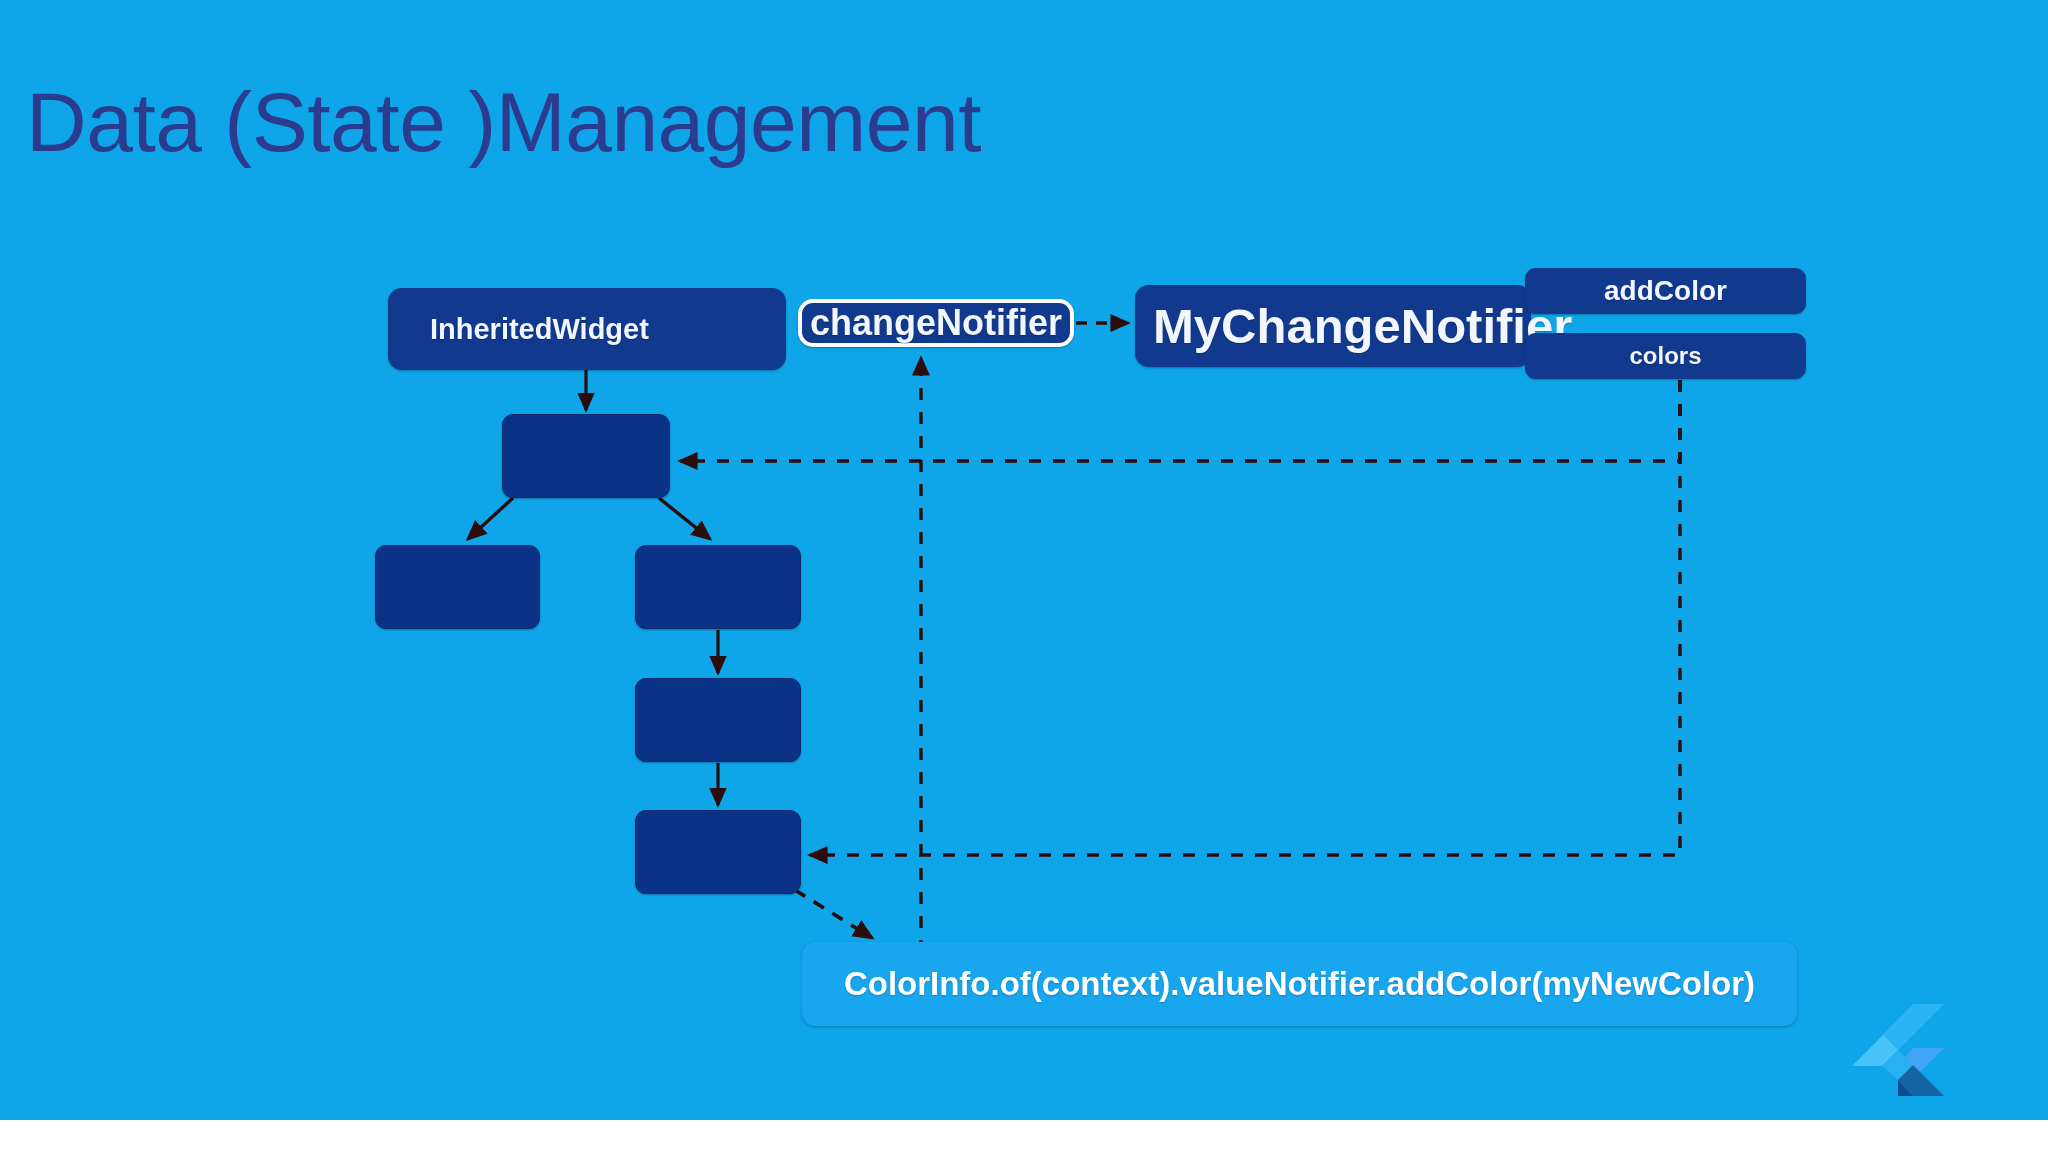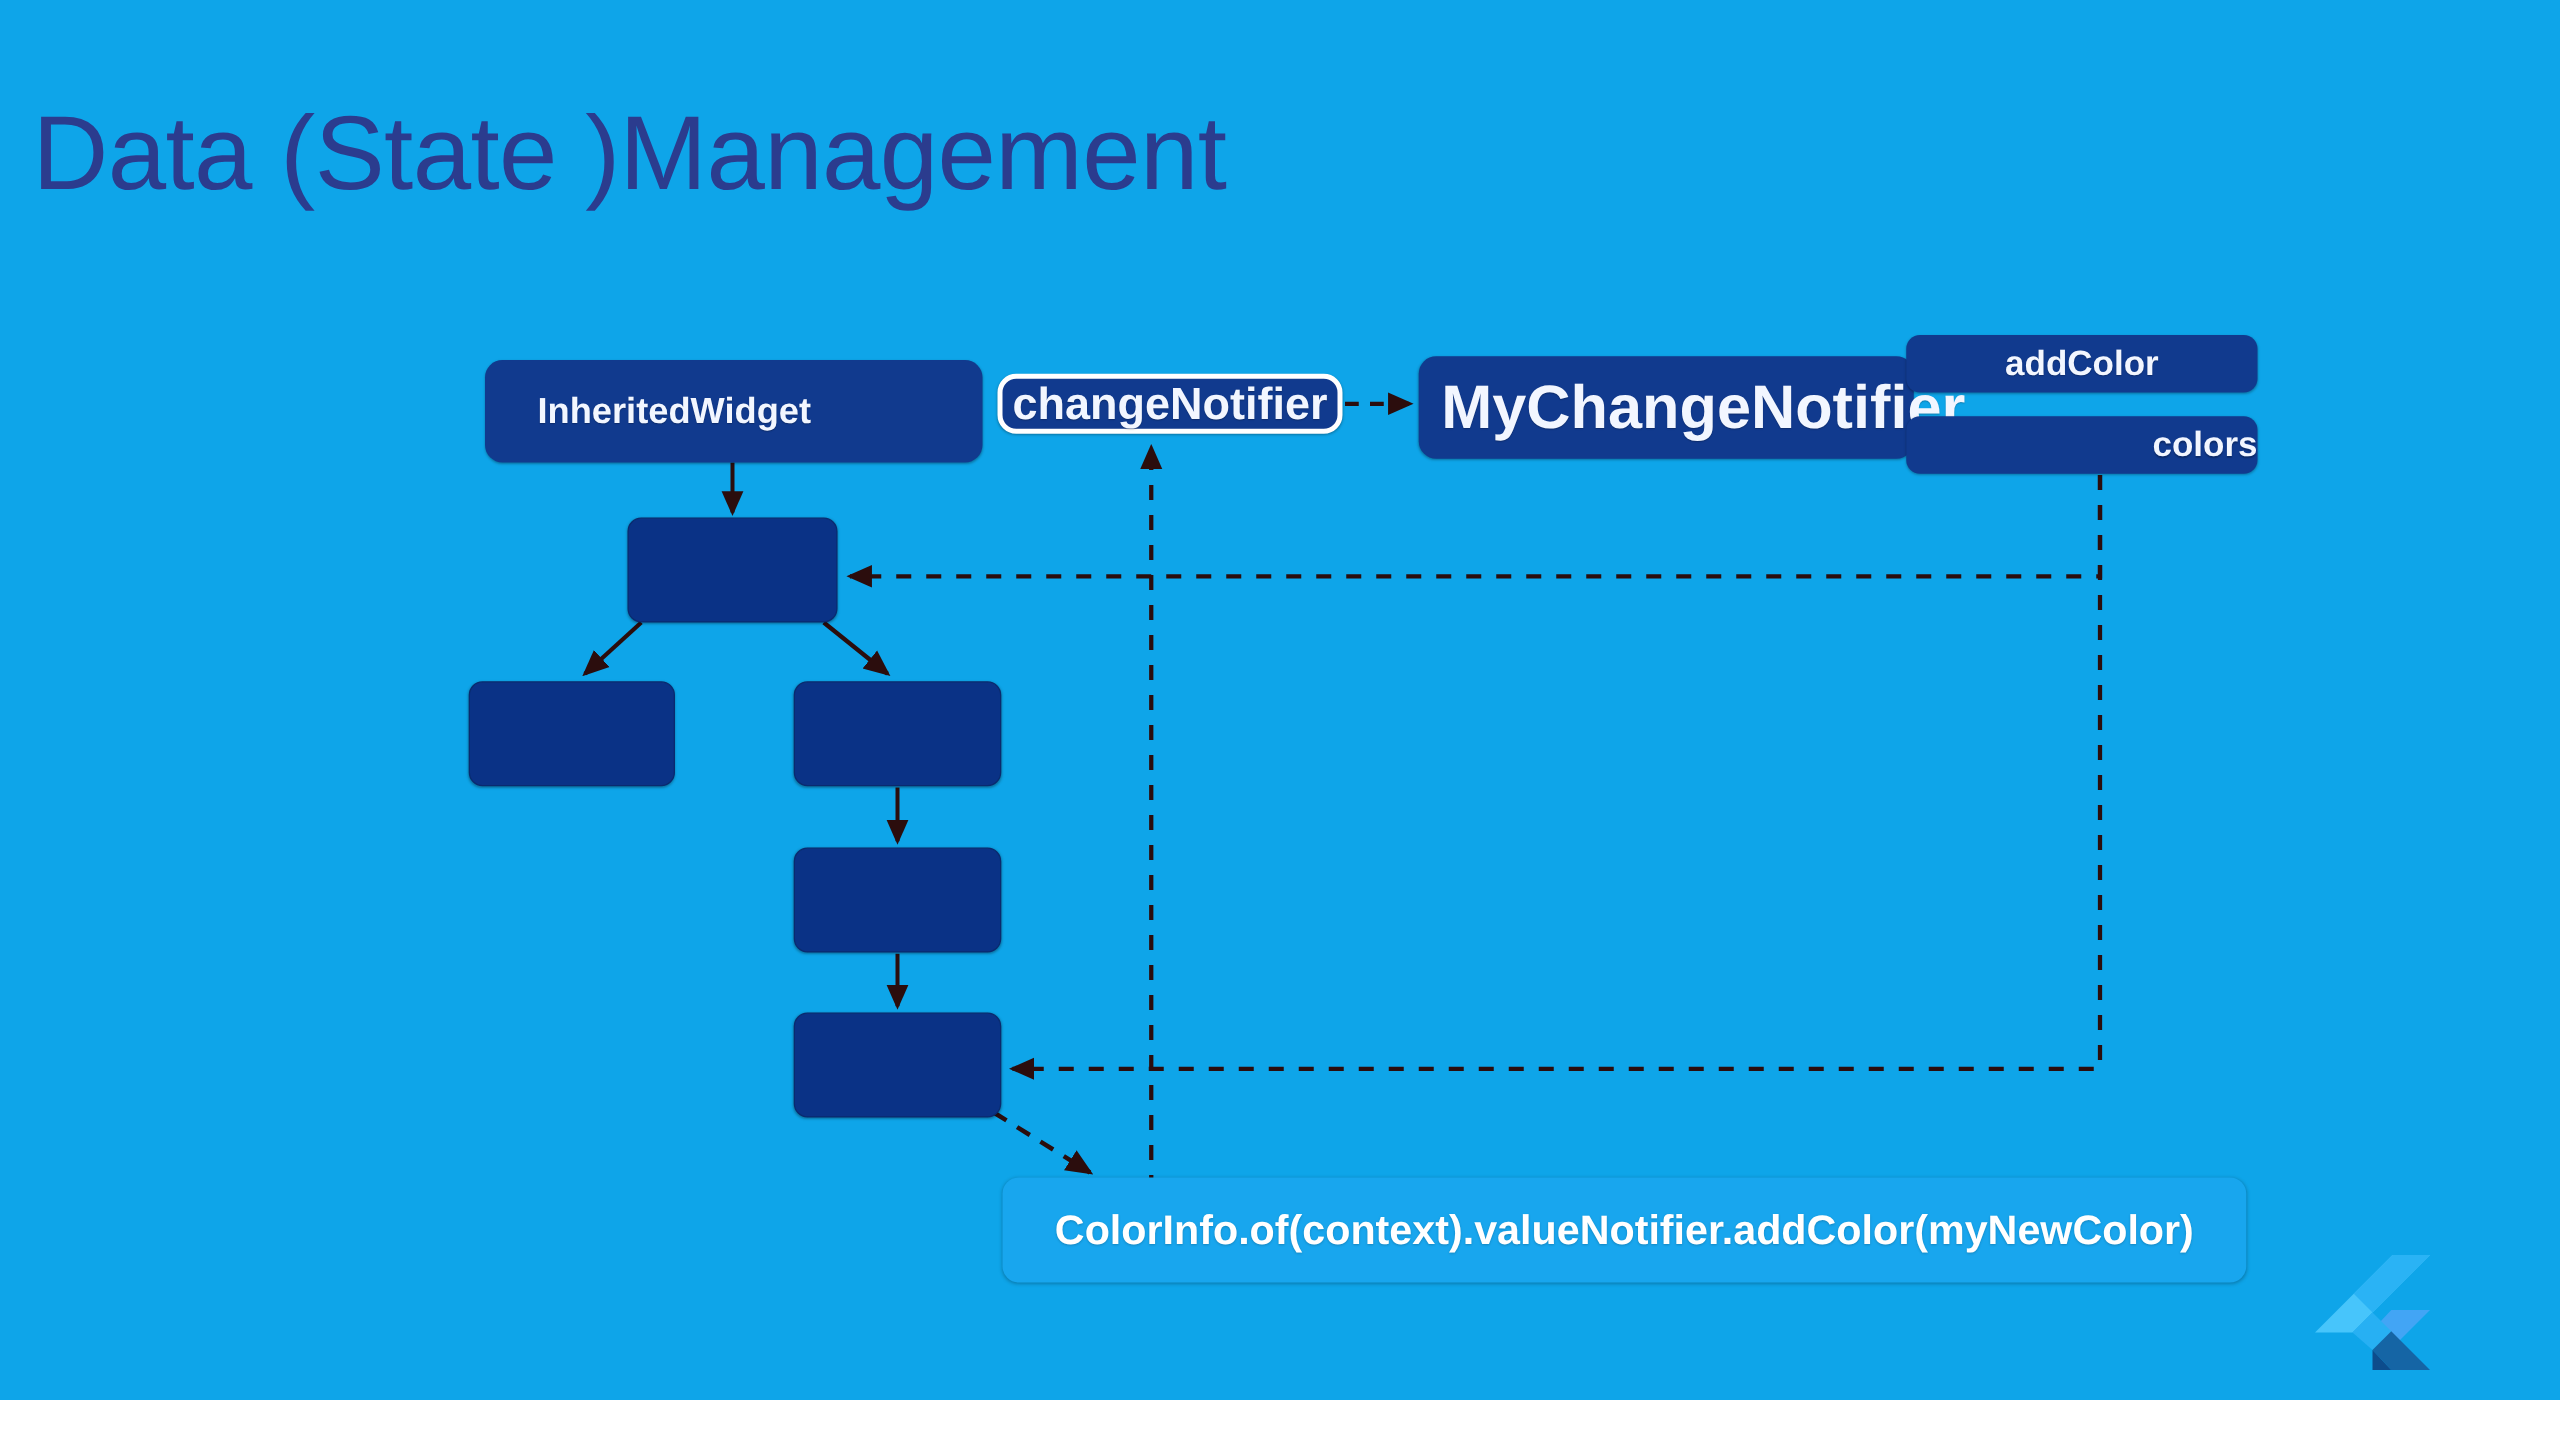--- a/index.html
+++ b/index.html
@@ -123,24 +123,23 @@
   #pill-add-color {
     left: 1525px; top: 268px;
     width: 281px; height: 46px;
     font-size: 28px;
     border-radius: 11px;
     z-index: 4;
   }
   #pill-colors {
     left: 1525px; top: 333px;
     width: 281px; height: 46px;
-    font-size: 28px;
+    font-size: 24px;
     border-radius: 11px;
     z-index: 4;
-    justify-content: flex-end;
   }
 
   
   #node-tree-root   { left: 502px; top: 414px; width: 168px; height: 84px; border-radius: 11px; z-index: 2; }
   #node-tree-left   { left: 375px; top: 545px; width: 165px; height: 84px; border-radius: 11px; z-index: 2; }
   #node-tree-right  { left: 635px; top: 545px; width: 166px; height: 84px; border-radius: 11px; z-index: 2; }
   #node-tree-mid    { left: 635px; top: 678px; width: 166px; height: 84px; border-radius: 11px; z-index: 2; }
   #node-tree-leaf   { left: 635px; top: 810px; width: 166px; height: 84px; border-radius: 11px; z-index: 2; }
 
   

